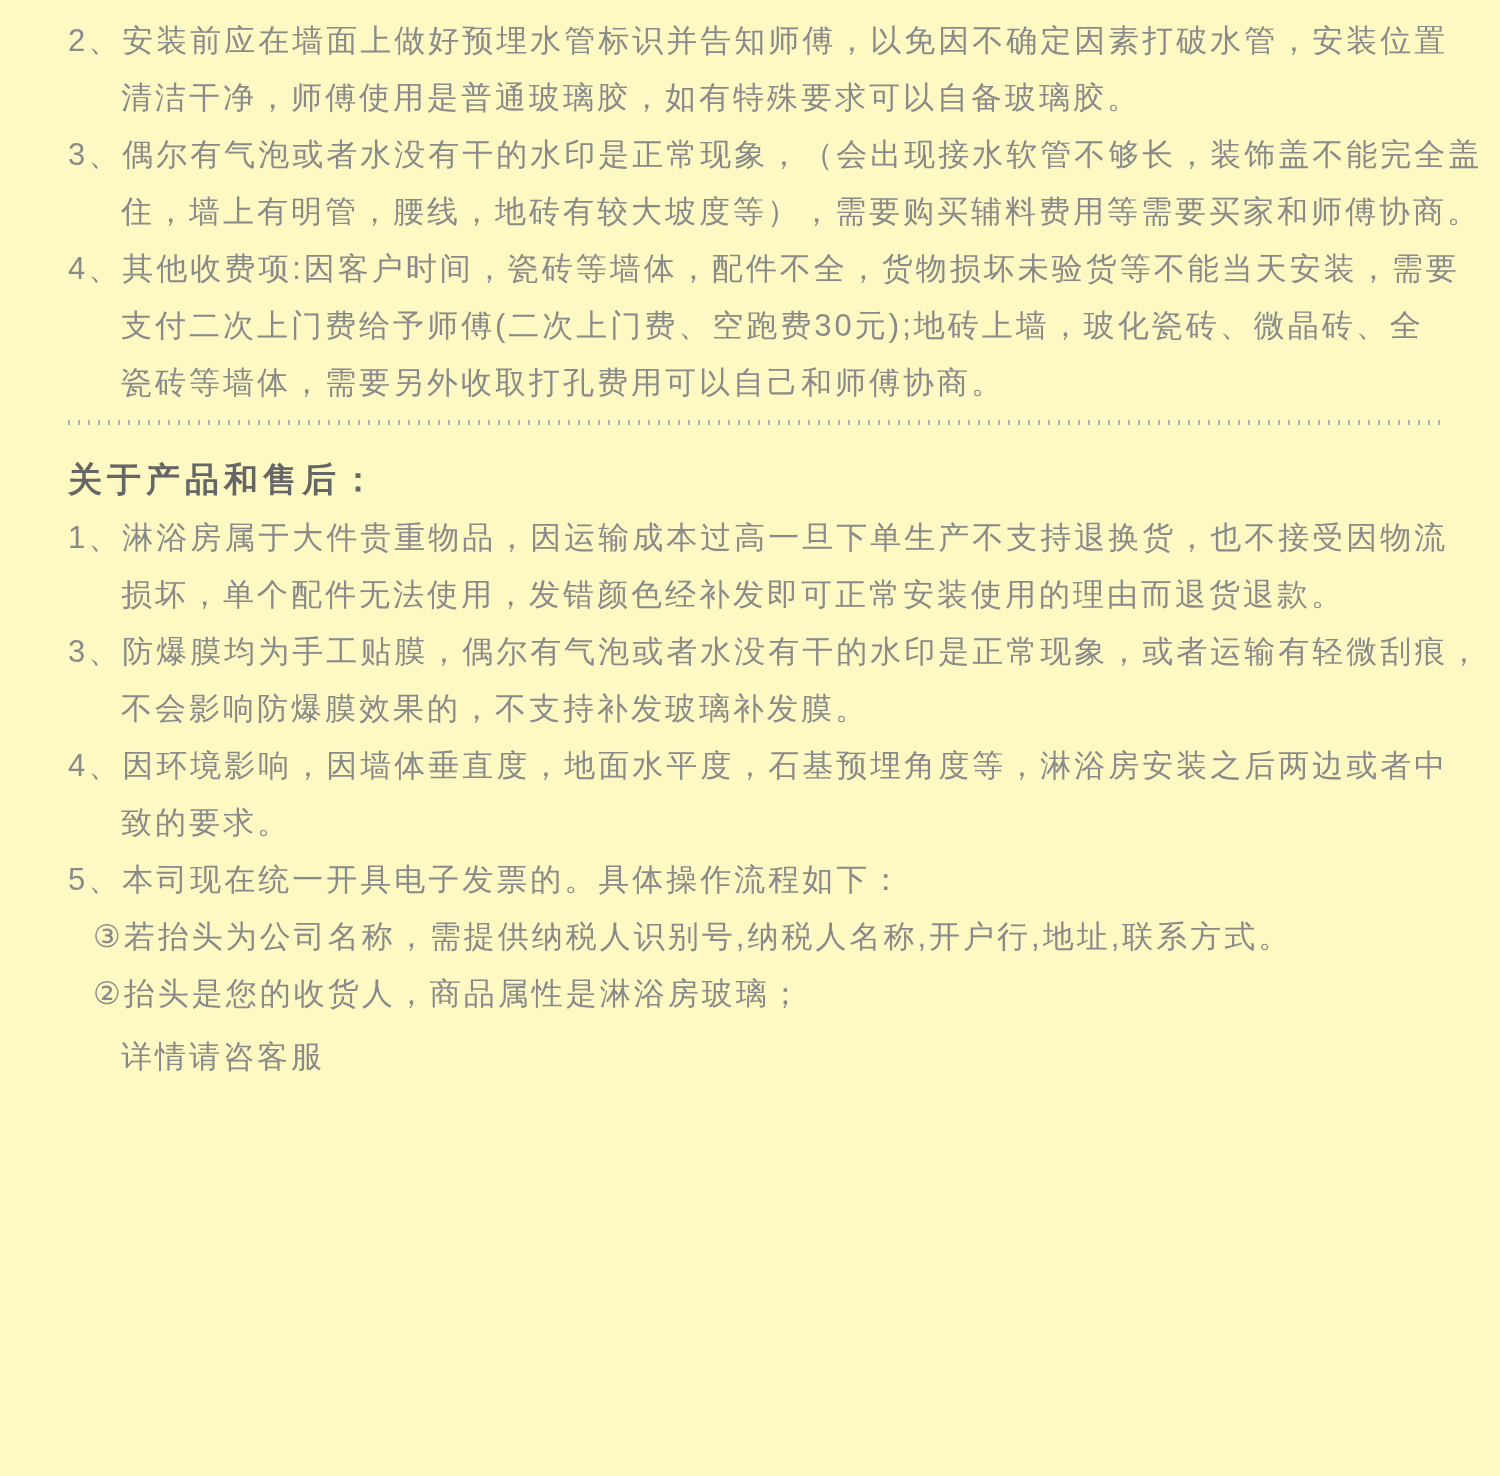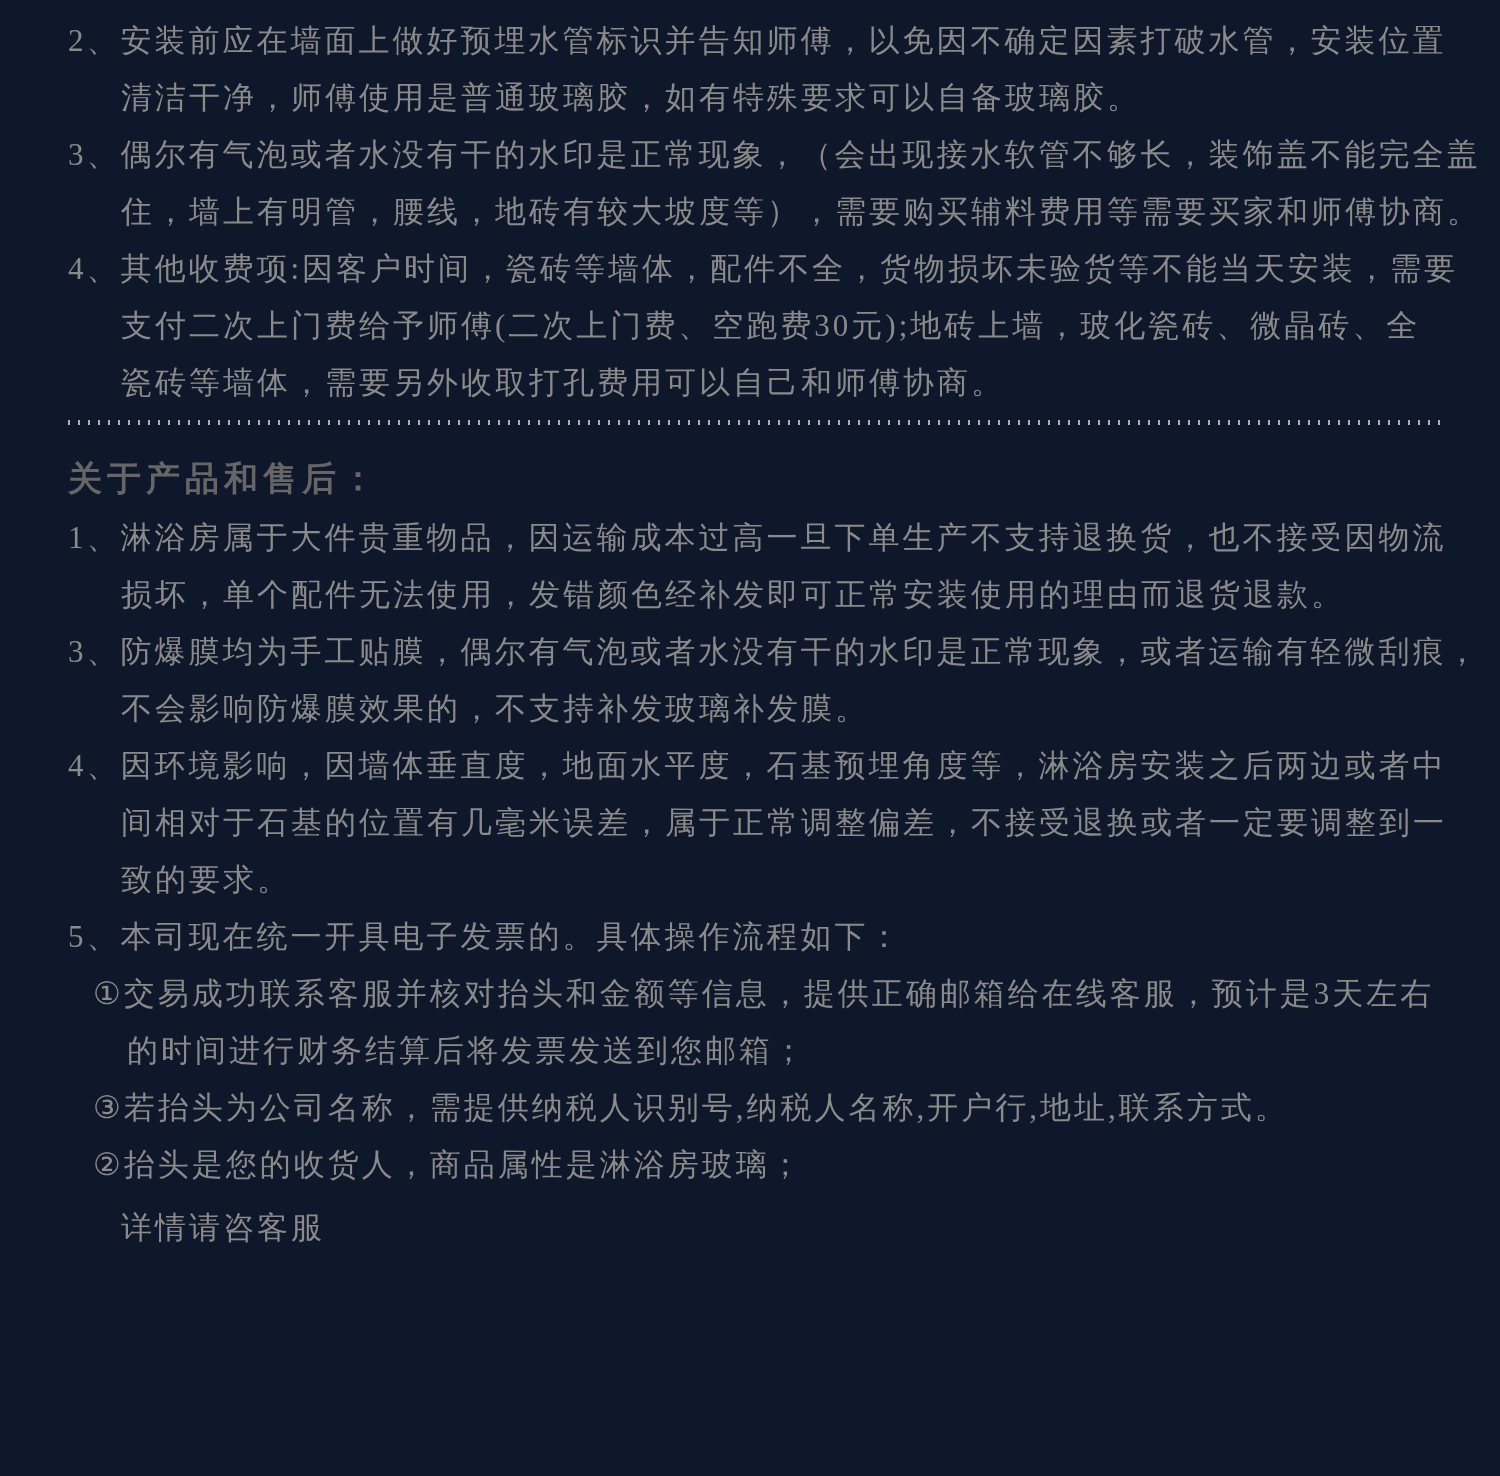--- a/index.html
+++ b/index.html
@@ -1,22 +1,22 @@
 <!DOCTYPE html>
 <html><head>
 <meta charset="utf-8">
 <style>
   html,body { margin:0; padding:0; background:#ffffff; }
   .page {
     position:relative;
     width:1500px;
     height:1476px;
-    background:#0f172a;
+    background:#fef9c3;
     overflow:hidden;
-    font-family:Liberation Serif, serif;
+    font-family:Liberation Sans, sans-serif;
   }
   .content { padding:12px 60px 0 68px; }
   .ln {
     font-size:31px;
     line-height:57px;
     color:#8a8a8a;
     letter-spacing:3px;
     white-space:nowrap;
   }
   .marker { display:inline-block; }
@@ -71,32 +71,27 @@
     </div>
 
 
     <div class="item">
       <div class="ln"><span class="marker">3、</span><span>防爆膜均为手工贴膜，偶尔有气泡或者水没有干的水印是正常现象，或者运输有轻微刮痕，</span></div>
       <div class="ln cont">不会影响防爆膜效果的，不支持补发玻璃补发膜。</div>
     </div>
 
     <div class="item">
       <div class="ln"><span class="marker">4、</span><span>因环境影响，因墙体垂直度，地面水平度，石基预埋角度等，淋浴房安装之后两边或者中</span></div>
-      <div class="ln cont">间相对于石基的位置有几毫米误差，属于正常调整偏差，不接受退换或者一定要调整到一</div>
       <div class="ln cont">致的要求。</div>
     </div>
 
     <div class="item">
       <div class="ln"><span class="marker">5、</span><span>本司现在统一开具电子发票的。具体操作流程如下：</span></div>
     </div>
 
-    <div class="item">
-      <div class="ln sub"><span class="marker">①</span><span>交易成功联系客服并核对抬头和金额等信息，提供正确邮箱给在线客服，预计是3天左右</span></div>
-      <div class="ln sub-cont">的时间进行财务结算后将发票发送到您邮箱；</div>
-    </div>
 
     <div class="item">
       <div class="ln sub"><span class="marker">③</span><span>若抬头为公司名称，需提供纳税人识别号,纳税人名称,开户行,地址,联系方式。</span></div>
     </div>
 
     <div class="item">
       <div class="ln sub"><span class="marker">②</span><span>抬头是您的收货人，商品属性是淋浴房玻璃；</span></div>
     </div>
 
     <div class="item gap-before">

